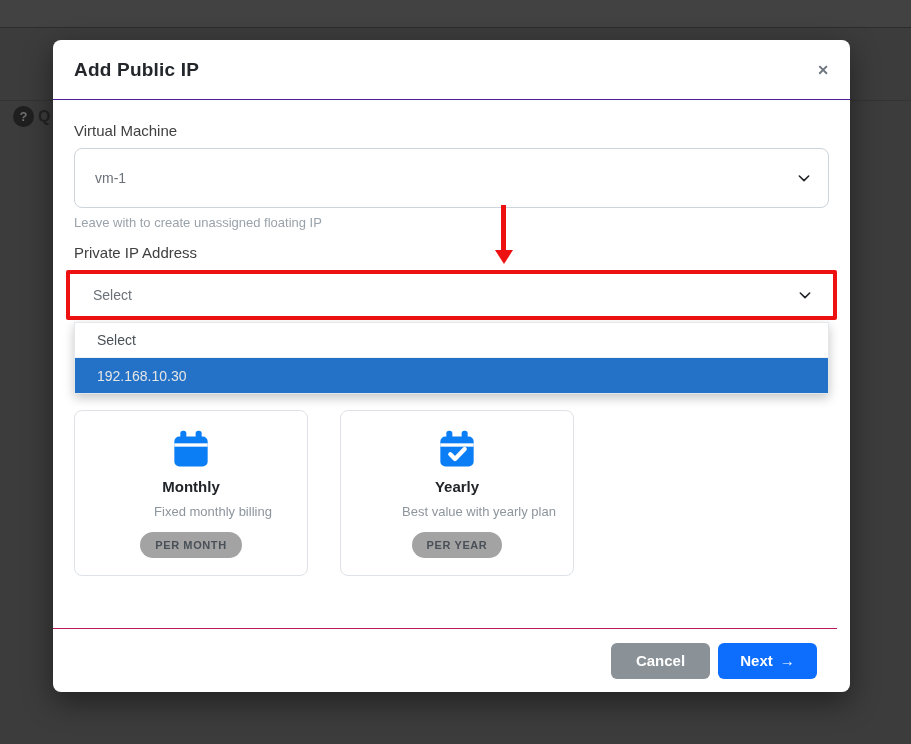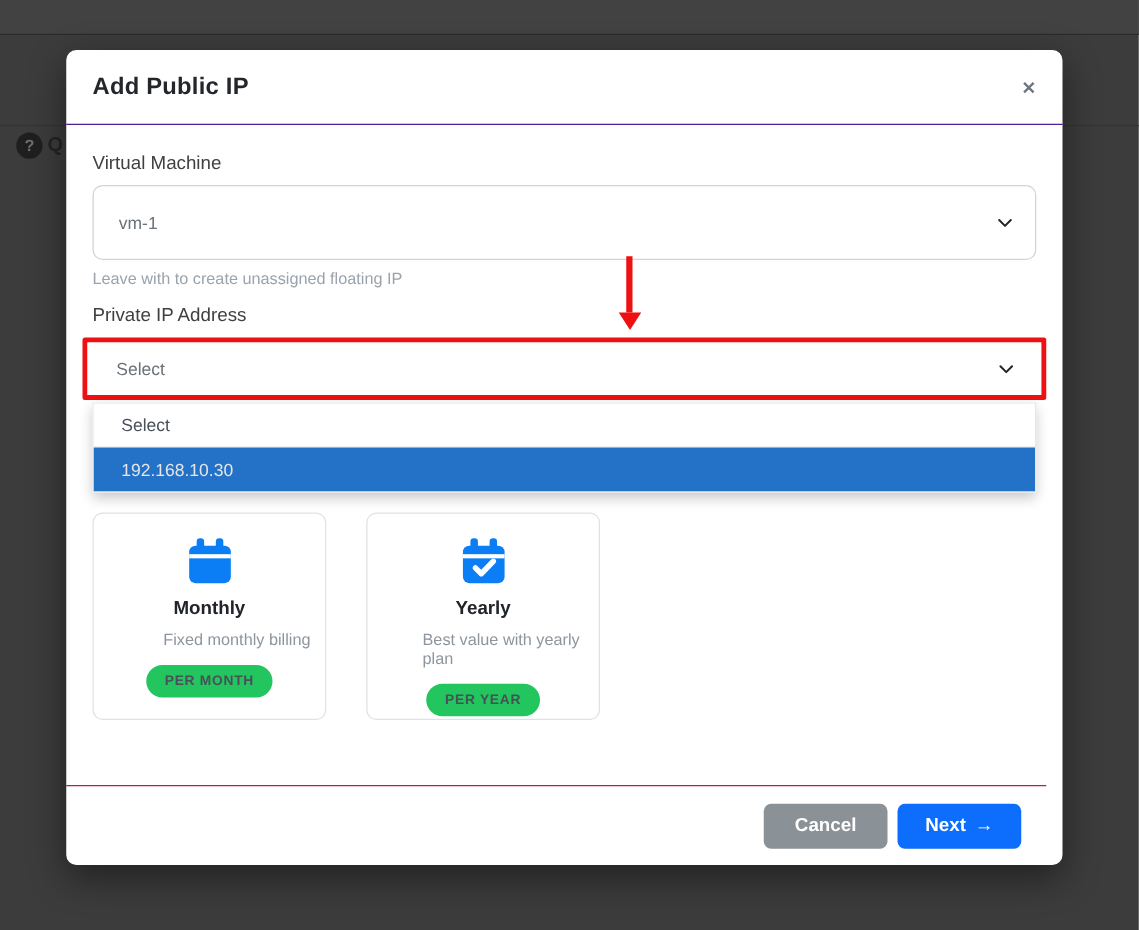--- a/index.html
+++ b/index.html
@@ -54,28 +54,28 @@
     box-shadow:0 4px 10px rgba(0,0,0,.22);
   }
   .option {
     height:35px; display:flex; align-items:center; padding:0 22px;
     font-size:14px; color:#495057; background:#fff; border-bottom:1px solid #eef0f2; cursor:pointer;
   }
   .option.selected { background:var(--selected-option-bg,#2472c8); color:#e5e5e5; border-bottom:none; }
 
   .plans { display:flex; gap:32px; margin-top:16px; }
   .plan-card {
-    width:187px; height:166px; border:1px solid #dee2e6; border-radius:8px; background:#fff;
+    width:234px; height:166px; border:1px solid #dee2e6; border-radius:8px; background:#fff;
     display:flex; flex-direction:column; align-items:center; padding-top:18px; cursor:pointer;
   }
   .plan-icon { width:40px; height:40px; }
   .plan-name { margin-top:9px; font-size:15px; font-weight:700; color:#212529; }
   .plan-desc { margin-top:9px; font-size:13px; color:#8d959d;padding-left:44px; }
   .plan-badge {
-    margin-top:13px; background:#22c55e; color:#495057; border-radius:14px;
+    margin-top:13px; background:#a3a3a3; color:#495057; border-radius:14px;
     padding:7px 15px; font-size:11px; font-weight:700; letter-spacing:.6px;
   }
 
   .red-arrow {
     position:absolute; left:441px; top:165px; width:19px; height:59px; z-index:5;
     display:flex; flex-direction:column; align-items:center; pointer-events:none;
   }
   .red-arrow .shaft { width:5px; height:45px; background:var(--highlight-red,#ee1111); }
   .red-arrow .head {
     width:0; height:0; border-left:9px solid transparent; border-right:9px solid transparent;

